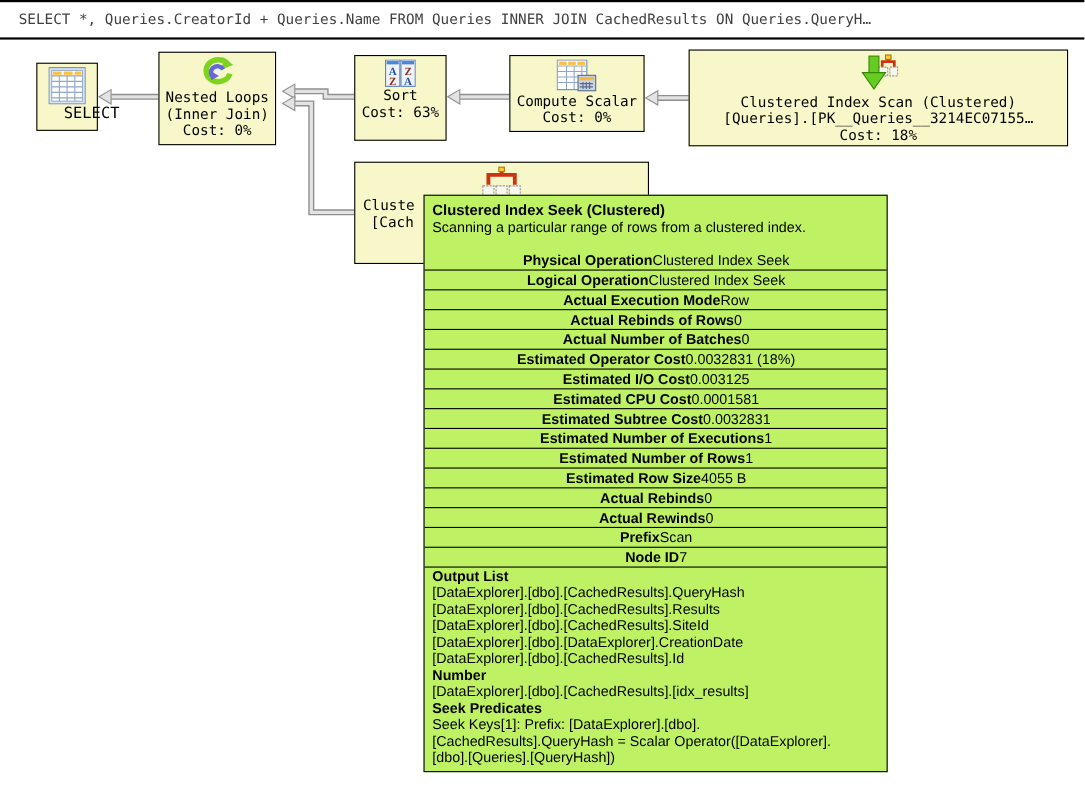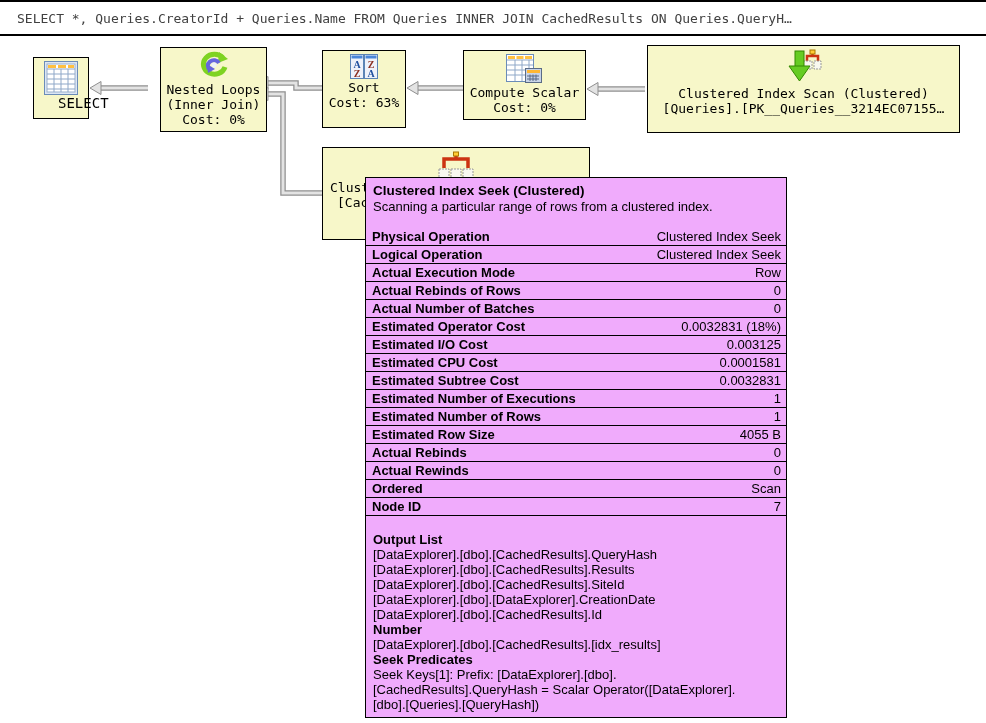--- a/index.html
+++ b/index.html
@@ -21,45 +21,45 @@
   .arrows { position:absolute; left:0; top:0; width:986px; height:723px; z-index:1; }
 
   
   .node {
     position:absolute; background:#f7f7c9; border:1px solid #000;
     font-family:"DejaVu Sans Mono", monospace; font-size:13px; color:#000;
     text-align:center; line-height:15px; z-index:2;
   }
   .node .icon-wrap { display:block; margin:3px auto 1px; }
   .node-select          { left:33px;  top:57px;  width:56px;  height:62px; }
-  .node-nested-loops    { left:160px; top:47px;  width:107px; height:85px; }
+  .node-nested-loops    { left:144px; top:47px;  width:107px; height:85px; }
   .node-sort            { left:322px; top:50px;  width:84px;  height:78px; }
   .node-compute-scalar  { left:463px; top:50px;  width:123px; height:70px; }
-  .node-scan            { left:647px; top:45px;  width:313px; height:88px; }
+  .node-scan            { left:626px; top:45px;  width:345px; height:88px; }
   .node-seek            { left:322px; top:147px; width:268px; height:93px; }
   .node-seek .seek-line1 { text-align:left; padding-left:7px;  white-space:nowrap; }
   .node-seek .seek-line2 { text-align:left; padding-left:14px; white-space:nowrap; }
   .node-select .lbl { font-size:14px;margin-left:24px; }
 
   
   .tooltip {
-    position:absolute; left:365px; top:177px; width:422px;
-    background:#f0abfc; border:1px solid #000; z-index:10;
+    position:absolute; left:385px; top:177px; width:422px;
+    background:#bef264; border:1px solid #000; z-index:10;
     font-size:13px; color:#000; padding-bottom:5px;
   }
   .tt-title { font-weight:bold; font-size:13.5px; margin:4px 7px 0; line-height:17px; }
   .tt-desc  { margin:0 7px; line-height:16px; }
   .tt-rows  { margin-top:13px; }
   .tt-row {
-    display:flex; justify-content:space-between; align-items:center;
+    display:flex; justify-content:center; align-items:center;
     height:18px; border-bottom:1px solid #000; padding:0 5px 0 6px;
   }
   .tt-row .tt-label { font-weight:bold; white-space:nowrap; }
   .tt-row .tt-value { white-space:nowrap; }
-  .tt-sections { margin:16px 7px 0; }
+  .tt-sections { margin:0 7px 0; }
   .tt-heading { font-weight:bold; line-height:15px; }
   .tt-line    { line-height:15px; }
 </style>
 </head>
 <body>
 
 <div class="query-bar">
   <div class="query-text">SELECT *, Queries.CreatorId + Queries.Name FROM Queries INNER JOIN CachedResults ON Queries.QueryH…</div>
 </div>
 
@@ -150,20 +150,21 @@
   <svg class="icon-wrap" width="37" height="36" viewBox="0 0 37 36">
     <path d="M22 12 V7 H33 V12 M27.5 7 V4" stroke="#cc3311" stroke-width="2.5" fill="none"></path>
     <rect x="25" y="1" width="5" height="4" fill="#ffcc33" stroke="#aa7700"></rect>
     <rect x="18" y="12" width="9" height="8" fill="#f8f8f0" stroke="#999999" stroke-dasharray="2,1"></rect>
     <rect x="29" y="12" width="7" height="8" fill="#f8f8f0" stroke="#999999" stroke-dasharray="2,1"></rect>
     <rect x="10" y="2" width="9" height="16" fill="#66cc22" stroke="#338800"></rect>
     <polygon points="4,17 25,17 14.5,32" fill="#66cc22" stroke="#338800"></polygon>
   </svg>
   <div>Clustered Index Scan (Clustered)</div>
   <div>[Queries].[PK__Queries__3214EC07155…</div>
+  <div>Cost: 18%</div>
 </div>
 
 <div class="node node-seek">
   <svg class="icon-wrap" width="38" height="28" viewBox="0 0 38 28">
     <path d="M7 17 V8 H31 V17 M19 8 V4" stroke="#cc3311" stroke-width="3.5" fill="none"></path>
     <rect x="16.5" y="1" width="5" height="4" fill="#ffcc33" stroke="#aa7700"></rect>
     <rect x="2" y="18" width="10" height="9" fill="#f8f8f0" stroke="#999999" stroke-dasharray="2,1"></rect>
     <rect x="14" y="18" width="10" height="9" fill="#f8f8f0" stroke="#999999" stroke-dasharray="2,1"></rect>
     <rect x="26" y="18" width="10" height="9" fill="#f8f8f0" stroke="#999999" stroke-dasharray="2,1"></rect>
   </svg>
@@ -226,21 +227,21 @@
       </div>
     <div class="tt-row">
         <span class="tt-label">Actual Rebinds</span>
         <span class="tt-value">0</span>
       </div>
     <div class="tt-row">
         <span class="tt-label">Actual Rewinds</span>
         <span class="tt-value">0</span>
       </div>
     <div class="tt-row">
-        <span class="tt-label">Ordered</span>
+        <span class="tt-label">Prefix</span>
         <span class="tt-value">Scan</span>
       </div>
     <div class="tt-row">
         <span class="tt-label">Node ID</span>
         <span class="tt-value">7</span>
       </div>
   </div>
 
   <div class="tt-sections">
     <div>

